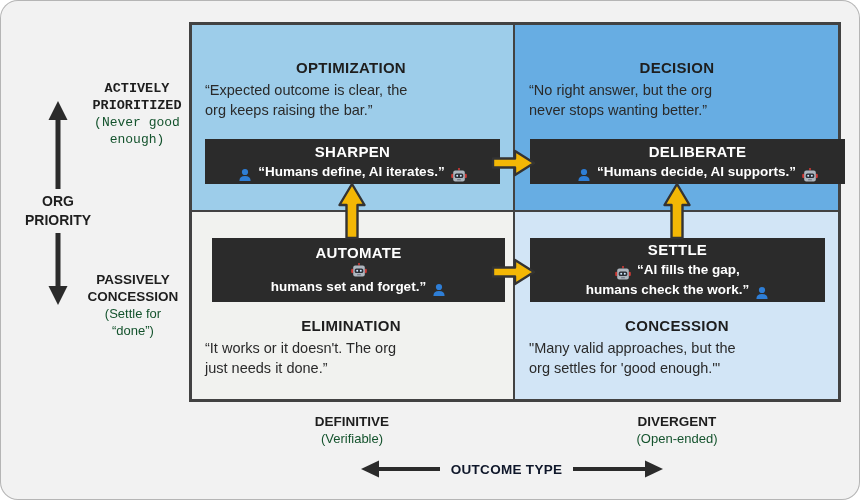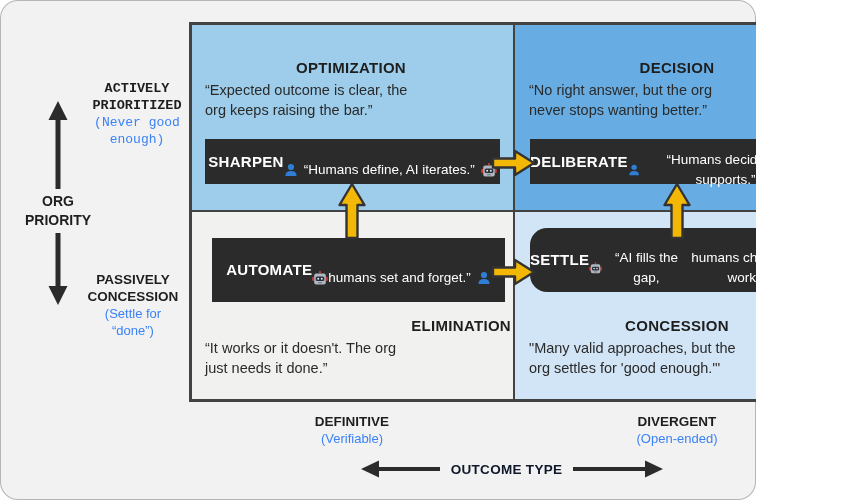--- a/index.html
+++ b/index.html
@@ -1,17 +1,17 @@
 <!DOCTYPE html>
 <html><head>
 <meta charset="utf-8">
 <style>
   html,body{margin:0;padding:0;background:#ffffff;}
   .canvas{
-    position:relative;width:756px;height:500px;overflow:hidden;
+    position:relative;width:860px;height:500px;overflow:hidden;
     font-family:"Liberation Sans","DejaVu Sans",sans-serif;
     -webkit-font-smoothing:antialiased;
   }
   .card{
     position:absolute;inset:0;background:#f2f2f2;border-radius:18px;
     box-shadow:inset 0 0 0 1px rgba(0,0,0,0.25);
   }
   .matrix{
     position:absolute;left:189px;top:22px;width:652px;height:380px;
     border:3px solid #424242;box-sizing:border-box;
@@ -26,30 +26,30 @@
   .pre{white-space:pre-line;}
   .q-title{
     font-size:15px;font-weight:bold;line-height:20px;color:#1e1e1e;
     text-align:center;letter-spacing:0.3px;
   }
   .q-quote{
     font-size:14.5px;line-height:20px;color:#2a2a2a;text-align:left;
   }
   .action-box{
     position:absolute;background:#2b2b2b;color:#ffffff;
-    display:flex;flex-direction:row;align-items:center;justify-content:center;
+    display:flex;flex-direction:column;align-items:center;justify-content:center;
     text-align:center;
   }
   .box-title{font-size:15px;font-weight:bold;line-height:20px;letter-spacing:0.3px;}
   .box-line{
-    display:flex;align-items:center;justify-content:center;gap:6px;
-    font-size:13.5px;font-weight:normal;line-height:20px;margin-top:16px;
+    display:flex;align-items:flex-end;justify-content:center;gap:6px;
+    font-size:13.5px;font-weight:bold;line-height:20px;
   }
   .axis-label{font-size:13.5px;font-weight:bold;line-height:17px;color:#1e1e1e;text-align:center;}
-  .axis-note{font-size:13px;line-height:17px;color:#3b82f6;text-align:center;}
+  .axis-note{font-size:13px;line-height:17px;color:#14532d;text-align:center;}
   .org-priority{
     font-size:14px;font-weight:bold;line-height:19px;color:#1e1e1e;text-align:center;
     background:#f2f2f2;padding:3px 0;z-index:2;
   }
   .outcome-row{
     display:flex;align-items:center;justify-content:center;gap:11px;
   }
   .outcome-label{font-size:13.5px;font-weight:bold;color:#0f172a;letter-spacing:0.3px;white-space:nowrap;}
   svg{display:block;}
   .z1{z-index:1}.z3{z-index:3}
@@ -68,21 +68,21 @@
   </div>
 
   <div class="abs q-title" style="left:191px;top:58px;width:320px;">OPTIMIZATION</div>
   <div class="abs q-quote pre" style="left:205px;top:80px;width:292px;">“Expected outcome is clear, the
 org keeps raising the bar.”</div>
 
   <div class="abs q-title" style="left:515px;top:58px;width:324px;">DECISION</div>
   <div class="abs q-quote pre" style="left:529px;top:80px;width:296px;">“No right answer, but the org
 never stops wanting better.”</div>
 
-  <div class="abs q-title" style="left:191px;top:316px;width:320px;text-align:right;">ELIMINATION</div>
+  <div class="abs q-title" style="left:191px;top:316px;width:320px;">ELIMINATION</div>
   <div class="abs q-quote pre" style="left:205px;top:338px;width:292px;">“It works or it doesn't. The org
 just needs it done.”</div>
 
   <div class="abs q-title" style="left:515px;top:316px;width:324px;">CONCESSION</div>
   <div class="abs q-quote pre" style="left:529px;top:338px;width:296px;">"Many valid approaches, but the
 org settles for 'good enough.'"</div>
 
   <div class="action-box z3" style="left:205px;top:139px;width:295px;height:45px;">
     <div class="box-title">SHARPEN</div>
     <div class="box-line">
@@ -97,21 +97,21 @@
           <rect x="13.6" y="5.8" width="2.2" height="4.4" rx="1.1" fill="#d03a36"></rect>
           <rect x="2.2" y="2.4" width="11.6" height="11" rx="2" fill="#aeb6bf"></rect>
           <rect x="3.7" y="5.4" width="8.6" height="4.6" rx="1.6" fill="#2a2f36"></rect>
           <circle cx="6.2" cy="7.7" r="1" fill="#cfe8ff"></circle>
           <circle cx="9.8" cy="7.7" r="1" fill="#cfe8ff"></circle>
           <rect x="6" y="11.2" width="4" height="1.1" rx="0.5" fill="#6b7280"></rect>
         </svg>
     </div>
   </div>
 
-  <div class="action-box z3" style="left:530px;top:139px;width:295px;height:45px;">
+  <div class="action-box z3" style="left:530px;top:139px;width:295px;height:45px;padding-left:20px;">
     <div class="box-title">DELIBERATE</div>
     <div class="box-line">
       <svg width="14" height="14" viewBox="0 0 14 14">
           <circle cx="7" cy="4" r="3.1" fill="#2e7ed6"></circle>
           <path d="M1.4 13 Q1.4 8.1 7 8.1 Q12.6 8.1 12.6 13 Z" fill="#2e7ed6"></path>
         </svg>
       <span>“Humans decide, AI supports.”</span>
       <svg width="16" height="14" viewBox="0 0 16 14">
           <rect x="7.2" y="0" width="1.6" height="2.4" fill="#d03a36"></rect>
           <rect x="0.2" y="5.8" width="2.2" height="4.4" rx="1.1" fill="#d03a36"></rect>
@@ -141,21 +141,21 @@
     </div>
     <div class="box-line">
       <span>humans set and forget.”</span>
       <svg width="14" height="14" viewBox="0 0 14 14">
           <circle cx="7" cy="4" r="3.1" fill="#2e7ed6"></circle>
           <path d="M1.4 13 Q1.4 8.1 7 8.1 Q12.6 8.1 12.6 13 Z" fill="#2e7ed6"></path>
         </svg>
     </div>
   </div>
 
-  <div class="action-box z3" style="left:530px;top:228px;width:295px;height:64px;border-radius:17px;">
+  <div class="action-box z3" style="left:530px;top:238px;width:295px;height:64px;">
     <div class="box-title">SETTLE</div>
     <div class="box-line">
       <svg width="16" height="14" viewBox="0 0 16 14">
           <rect x="7.2" y="0" width="1.6" height="2.4" fill="#d03a36"></rect>
           <rect x="0.2" y="5.8" width="2.2" height="4.4" rx="1.1" fill="#d03a36"></rect>
           <rect x="13.6" y="5.8" width="2.2" height="4.4" rx="1.1" fill="#d03a36"></rect>
           <rect x="2.2" y="2.4" width="11.6" height="11" rx="2" fill="#aeb6bf"></rect>
           <rect x="3.7" y="5.4" width="8.6" height="4.6" rx="1.6" fill="#2a2f36"></rect>
           <circle cx="6.2" cy="7.7" r="1" fill="#cfe8ff"></circle>
           <circle cx="9.8" cy="7.7" r="1" fill="#cfe8ff"></circle>

